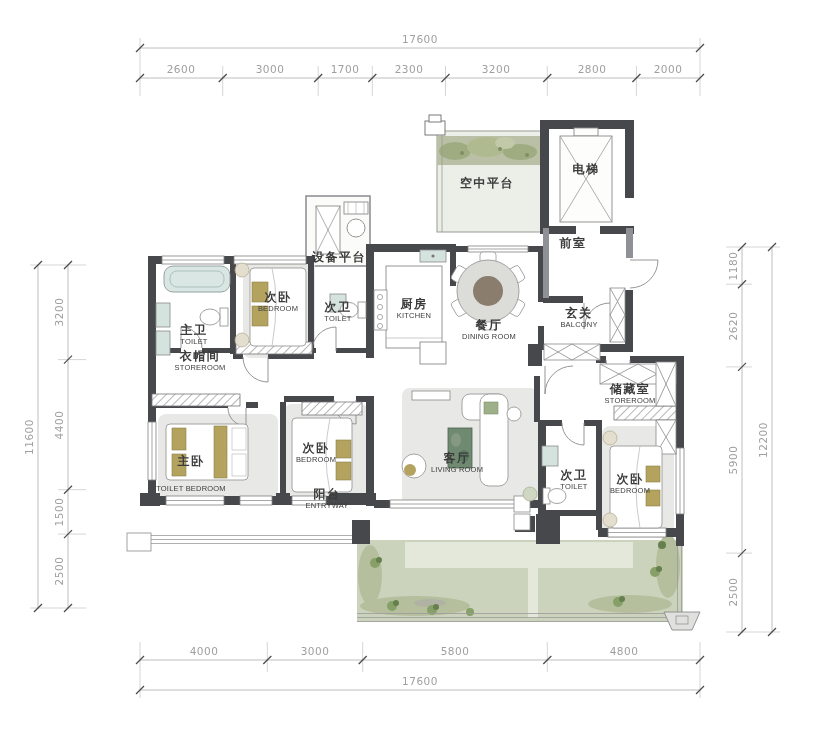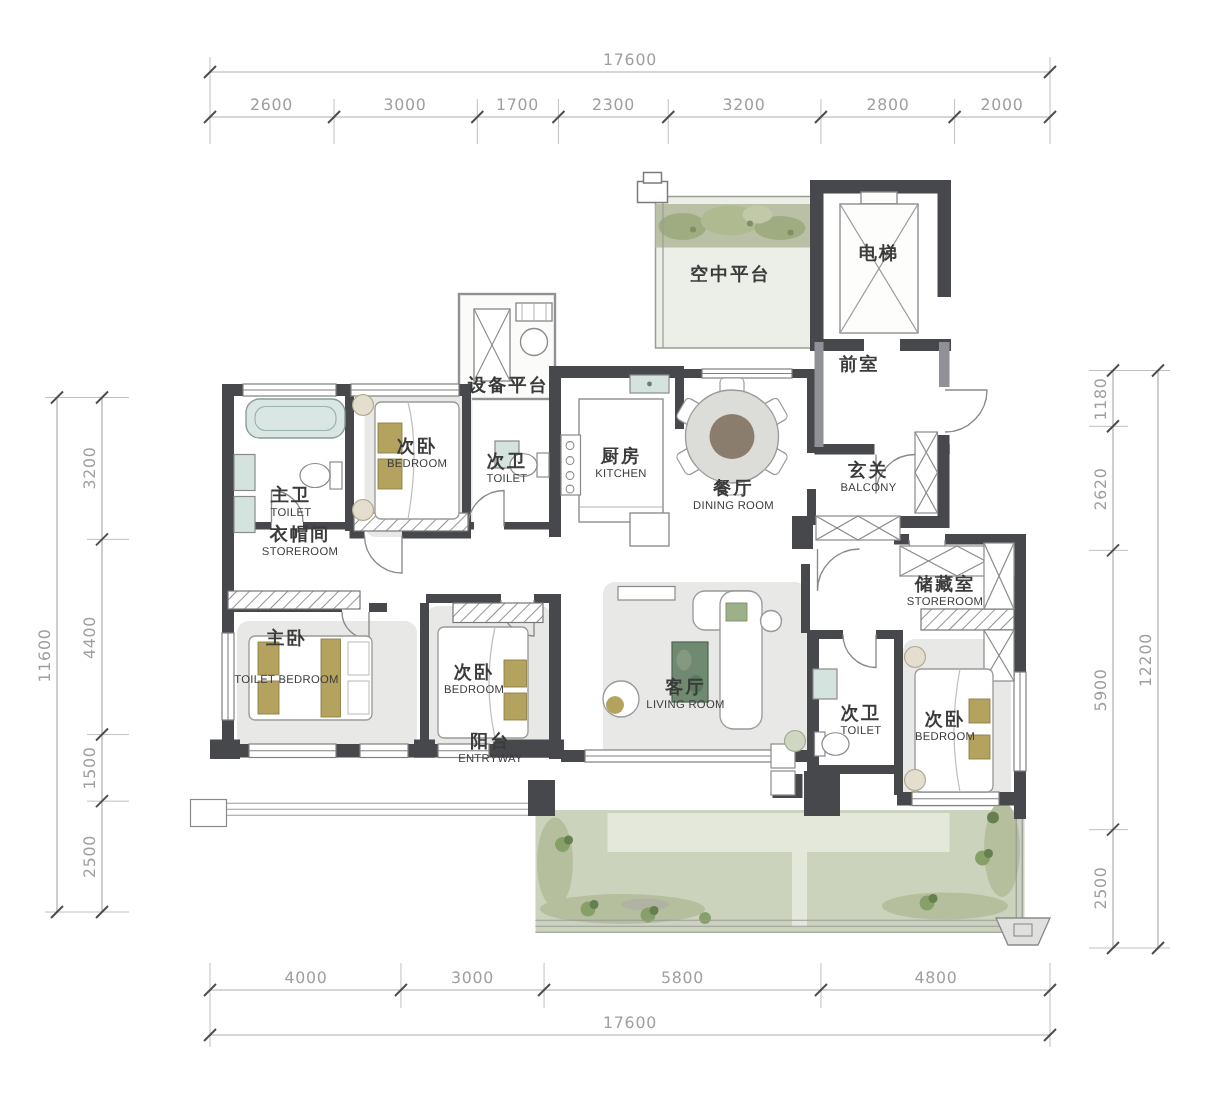--- a/index.html
+++ b/index.html
@@ -518,21 +518,21 @@
     <span class="en">DINING ROOM</span>
   </div>
   <div class="rl" style="left:579px;top:318px;justify-content:flex-end;">
     <span class="zh">玄关</span>
     <span class="en">BALCONY</span>
   </div>
   <div class="rl" style="left:200px;top:361px;">
     <span class="zh">衣帽间</span>
     <span class="en">STOREROOM</span>
   </div>
-  <div class="rl" style="left:191px;top:438px;gap:16px;">
+  <div class="rl" style="left:191px;top:474px;gap:16px;">
     <span class="zh">主卧</span>
     <span class="en">TOILET BEDROOM</span>
   </div>
   <div class="rl" style="left:316px;top:453px;">
     <span class="zh">次卧</span>
     <span class="en">BEDROOM</span>
   </div>
   <div class="rl" style="left:457px;top:463px;">
     <span class="zh">客厅</span>
     <span class="en">LIVING ROOM</span>

